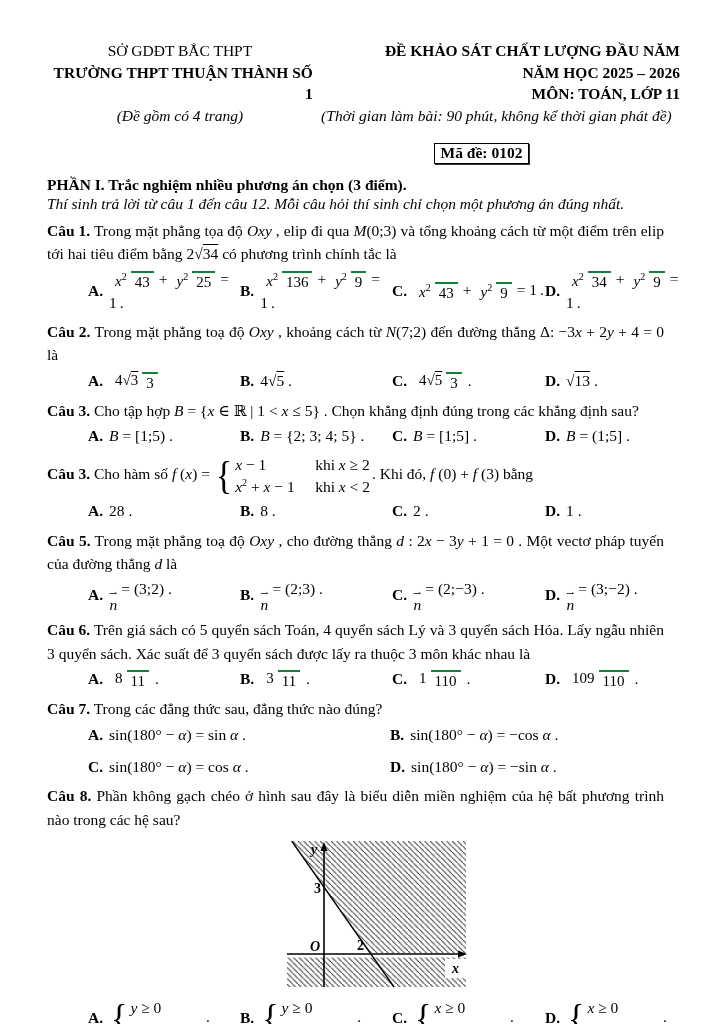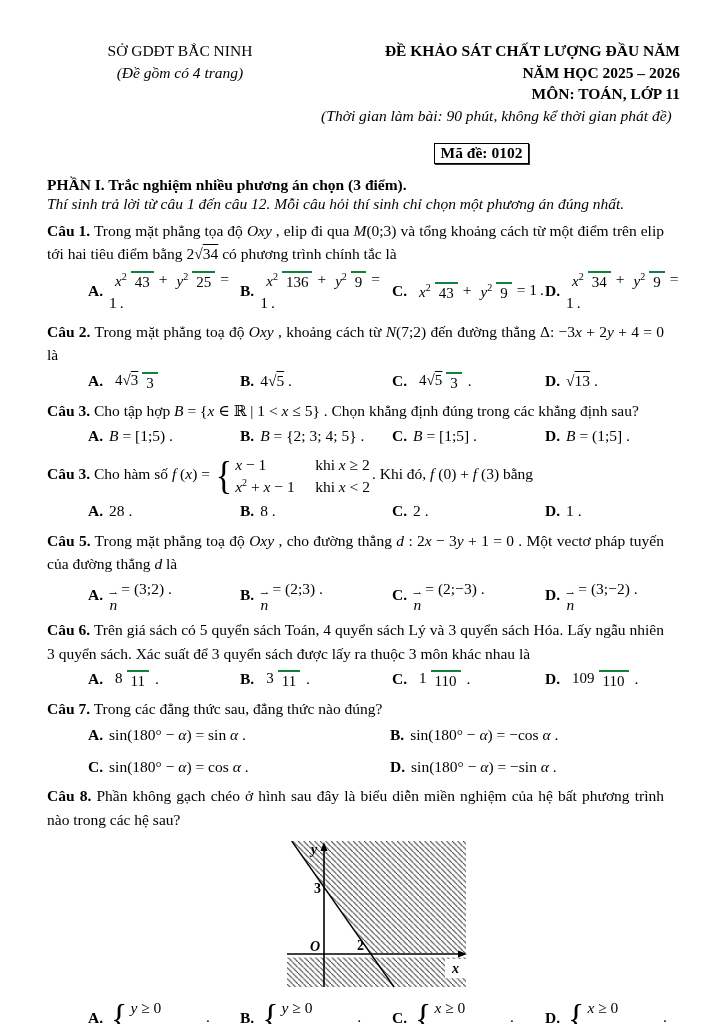--- a/index.html
+++ b/index.html
@@ -43,21 +43,22 @@
   
   .figwrap{margin:10px 0 4px 240px;width:182px;}
 </style>
 </head>
 <body>
 
 <div class="page">
 
   <div class="hdr">
     <div class="hdr-left">
-      <div>SỞ GDĐT BẮC NINH</div>
+      <div>SỞ GDĐT BẮC THPT</div>
+      <div class="b">TRƯỜNG THPT THUẬN THÀNH SỐ 1</div>
       <div class="i">(Đề gồm có 4 trang)</div>
     </div>
     <div class="hdr-right">
       <div class="b">ĐỀ  KHẢO SÁT CHẤT LƯỢNG ĐẦU NĂM</div>
       <div class="b">NĂM HỌC 2025 – 2026</div>
       <div class="b">MÔN: TOÁN, LỚP 11</div>
       <div class="i">(Thời gian làm bài: 90 phút, không kể thời gian phát đề)</div>
     </div>
   </div>
 

